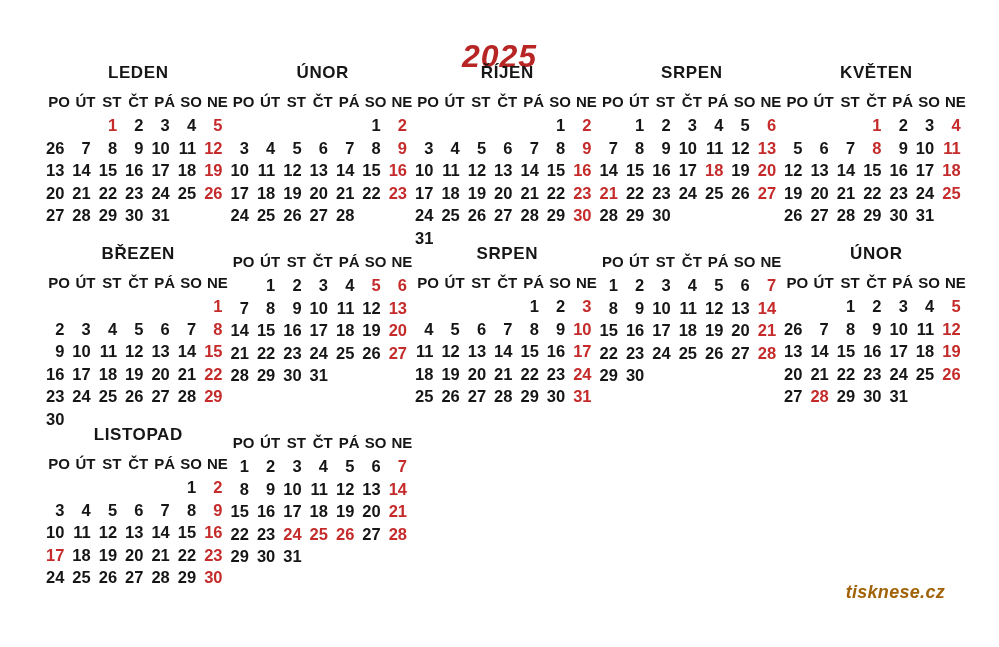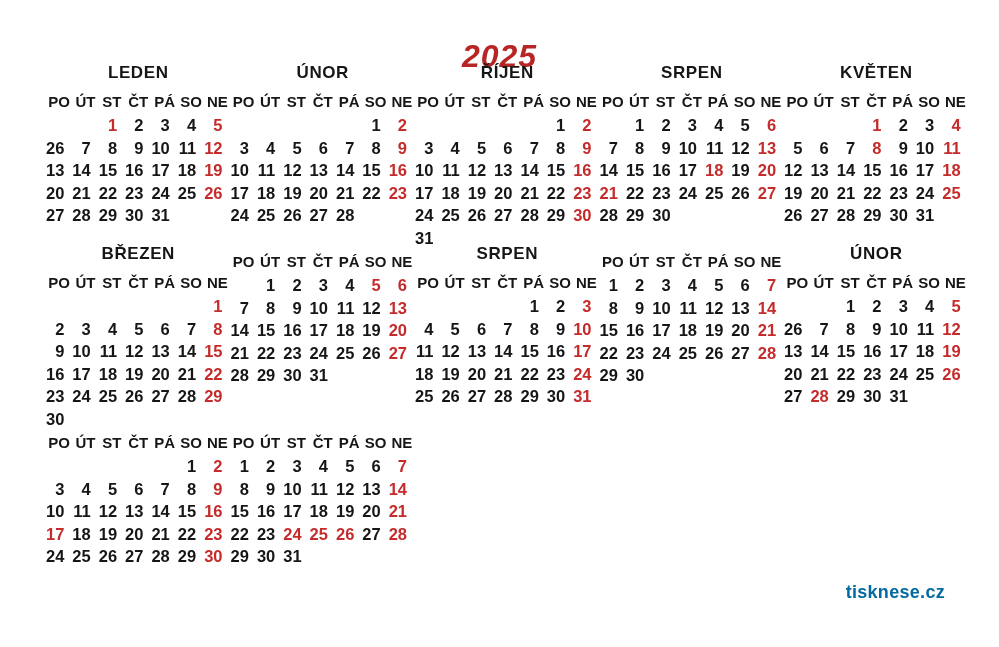--- a/index.html
+++ b/index.html
@@ -54,22 +54,22 @@
     font-size: 16.5px; font-weight: bold;
     text-align: right;
     padding-right: 8px;
     line-height: 22.6px;
     box-sizing: border-box;
     white-space: nowrap;
   }
   .day.red { color: var(--red); }
   .footer-logo {
     position: absolute; top: 582px; right: 54px;
-    font-size: 18px; font-weight: bold;
-    color: #0369a1;
+    font-size: 18px; font-style: italic; font-weight: bold;
+    color: #a16207;
     letter-spacing: 0.3px;
   }
 </style>
 </head>
 <body>
 
 <div class="year">2025</div>
 
 <div class="months">
     <div class="month">
@@ -548,20 +548,21 @@
         <div class="day">27</div>
         <div class="day red">28</div>
         <div class="day">29</div>
         <div class="day">30</div>
         <div class="day">31</div>
         <div class="day"></div>
         <div class="day"></div>
       </div>
     </div>
     <div class="month">
+      <div class="month-name">LISTOPAD</div>
       <div class="month-grid">
         <div class="wd">PO</div>
         <div class="wd">ÚT</div>
         <div class="wd">ST</div>
         <div class="wd">ČT</div>
         <div class="wd">PÁ</div>
         <div class="wd">SO</div>
         <div class="wd">NE</div>
         <div class="day"></div>
         <div class="day"></div>

